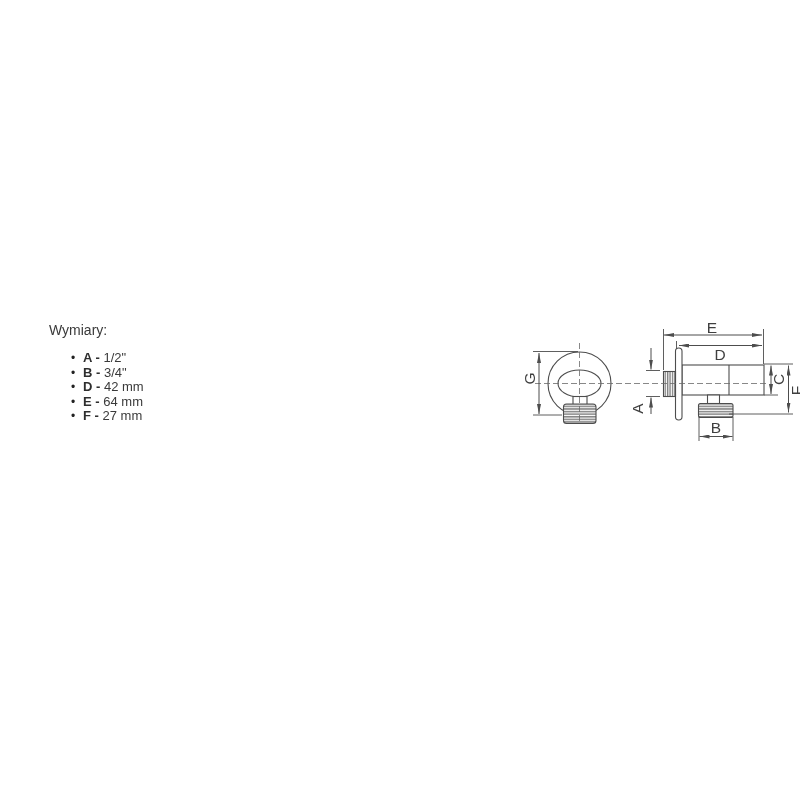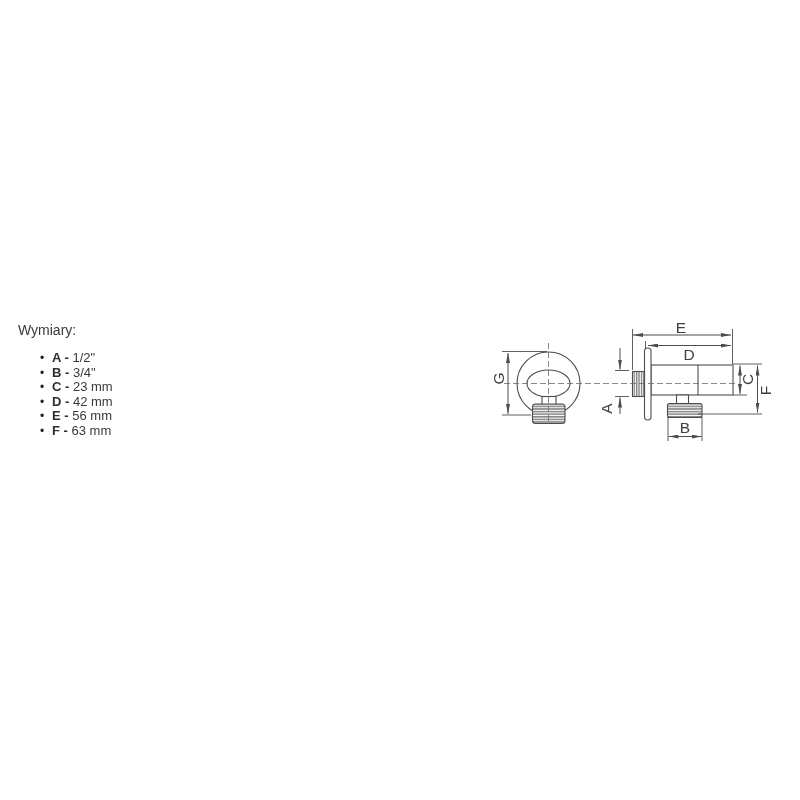--- a/index.html
+++ b/index.html
@@ -2,21 +2,21 @@
 <html><head>
 <meta charset="utf-8">
 <style>
   html,body { margin:0; padding:0; }
   body {
     width:800px; height:800px; background:#ffffff;
     font-family:"Liberation Sans", sans-serif;
     position:relative; overflow:hidden;
     color:#3a3a3a;
   }
-  .canvas { position:absolute; inset:0; background:#ffffff; }
+  .canvas { position:absolute; inset:0; background:#ffffff;margin-left:31px; }
 
   
   .dims { position:absolute; left:18px; top:322px; width:200px; }
   .dims-title { font-size:14px; color:#3a3a3a; }
   .dims-list { list-style:none; margin:13px 0 0 0; padding:0 0 0 22px; }
   .dims-list li { font-size:13px; line-height:14.55px; color:#3a3a3a; white-space:nowrap; }
   .bullet { display:inline-block; width:12px; color:#222; font-size:12px; }
   .dim-letter { font-weight:bold; color:#2e2e2e; }
 
   
@@ -26,24 +26,23 @@
 </head>
 <body>
 
 <div class="canvas">
 
   <div class="dims">
     <div class="dims-title">Wymiary:</div>
     <ul class="dims-list" id="dims-list">
         <li><span class="bullet">•</span><span class="dim-letter">A - </span><span class="dim-value">1/2"</span></li>
         <li><span class="bullet">•</span><span class="dim-letter">B - </span><span class="dim-value">3/4"</span></li>
-        <li><span class="bullet">•</span><span class="dim-letter">C - </span><span class="dim-value">23 mm</span></li>
         <li><span class="bullet">•</span><span class="dim-letter">D - </span><span class="dim-value">42 mm</span></li>
-        <li><span class="bullet">•</span><span class="dim-letter">E - </span><span class="dim-value">56 mm</span></li>
-        <li><span class="bullet">•</span><span class="dim-letter">F - </span><span class="dim-value">63 mm</span></li>
+        <li><span class="bullet">•</span><span class="dim-letter">E - </span><span class="dim-value">64 mm</span></li>
+        <li><span class="bullet">•</span><span class="dim-letter">F - </span><span class="dim-value">27 mm</span></li>
       </ul>
   </div>
 
   <svg class="drawing" viewBox="480 300 300 160" xmlns="http://www.w3.org/2000/svg">
     <defs>
       <marker id="arw" viewBox="0 0 10 4" refX="10" refY="2" markerWidth="10" markerHeight="4" orient="auto-start-reverse" markerUnits="userSpaceOnUse">
         <path d="M0,0 L10,2 L0,4 z" fill="#4d4d4d"></path>
       </marker>
       <pattern id="vstripe" width="2.4" height="8" patternUnits="userSpaceOnUse">
         <rect width="2.4" height="8" fill="#ffffff"></rect>

